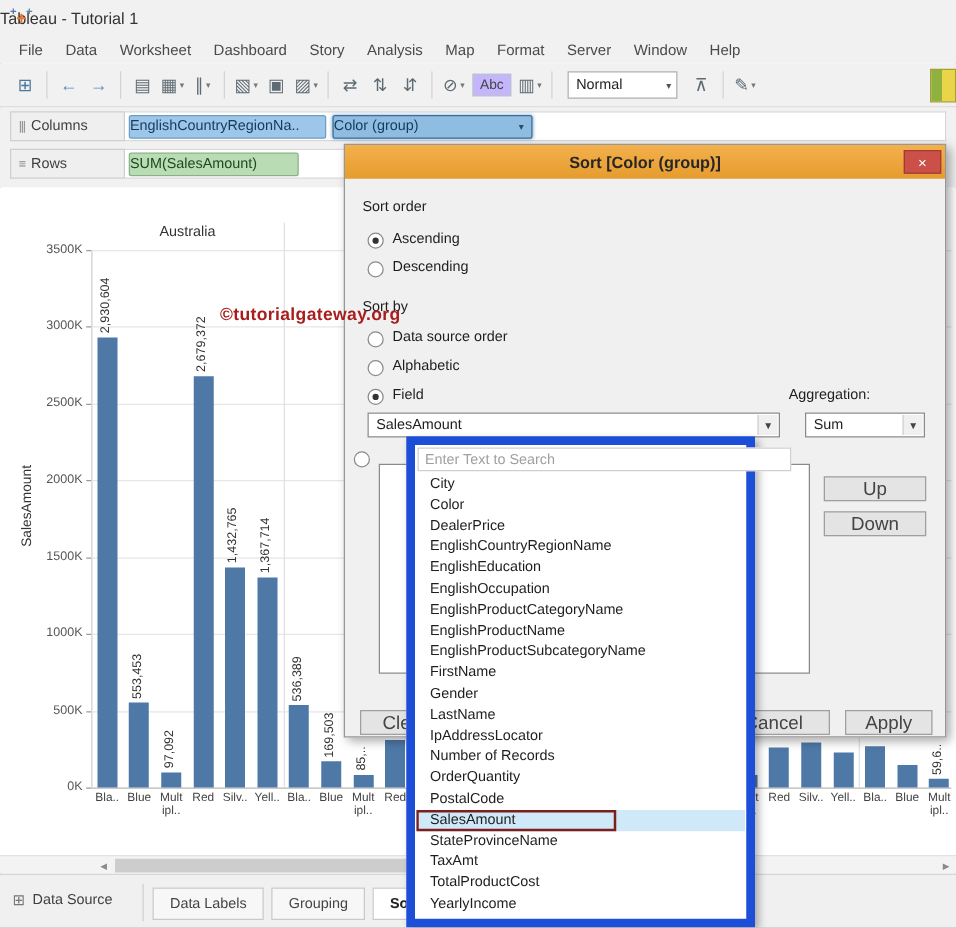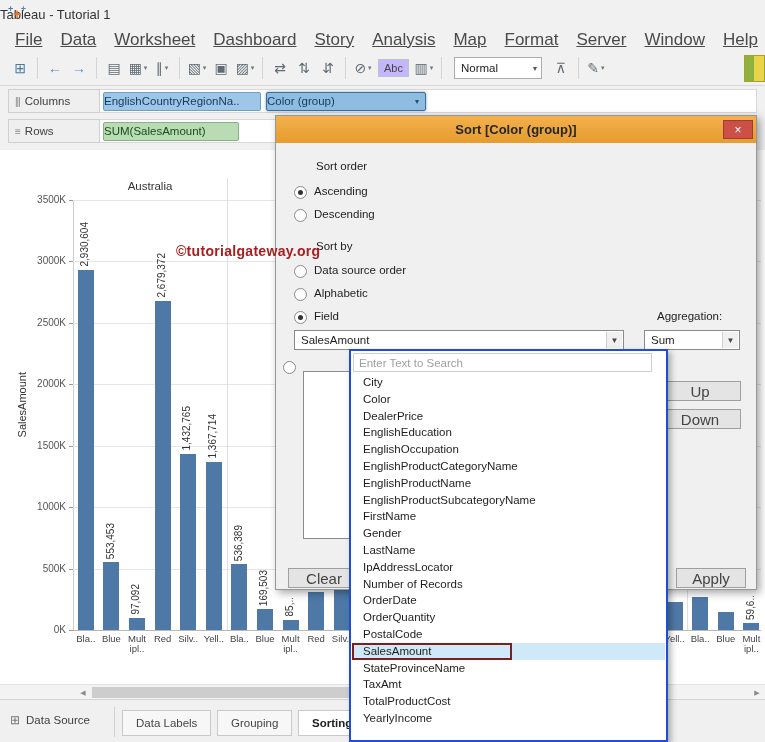--- a/index.html
+++ b/index.html
@@ -6,21 +6,21 @@
   html,body{width:765px;height:742px;}
   body{position:relative;font-family:"Liberation Sans",sans-serif;font-size:12px;background:#fff;overflow:hidden;box-shadow:inset 0 0 0 1px #9b9b9b;}
 
   
   #titlebar{position:absolute;left:0;top:0;width:765px;height:28px;background:#f1f1f1;display:flex;align-items:center;}
   #titlebar .title{position:absolute;left:0;right:0;text-align:left;font-size:13px;color:#333;}
   #app-icon{position:relative;margin-left:8px;width:18px;height:18px;font-size:14px;font-weight:bold;line-height:18px;text-align:center;color:#e8762d;z-index:1;}
   #app-icon::before{content:"+";position:absolute;left:0px;top:-5px;font-size:9px;color:#4e79a7;}
   #app-icon::after{content:"+";position:absolute;right:0px;top:-5px;font-size:9px;color:#59879b;}
   #menubar{position:absolute;left:0;top:28px;width:765px;height:23px;background:#f1f1f1;display:flex;align-items:center;padding-left:6px;}
-  .menu-item{padding:0 9px;font-size:17px;color:#4a4a4a;height:100%;display:flex;align-items:center;cursor:default;text-decoration:underline;}
+  .menu-item{padding:0 9px;font-size:12px;color:#4a4a4a;height:100%;display:flex;align-items:center;cursor:default;}
   #toolbar{position:absolute;left:0;top:51px;width:765px;height:35px;background:#f1f1f1;border-bottom:1px solid #d8d8d8;display:flex;align-items:center;padding-left:8px;}
   .tb-group{display:flex;align-items:center;}
   .tb-icon{min-width:22px;height:24px;display:flex;align-items:center;justify-content:center;font-size:14px;color:#5f6b73;margin:0 1px;}
   .tb-abc{border:1px solid #b9c4cc;background:#c4b5fd;font-size:11px;color:#444;padding:2px 5px;margin:0 3px;display:flex;align-items:center;}
   .tb-caret{font-size:7px;color:#777;margin-left:2px;}
   .tb-sep{width:1px;height:22px;background:#d4d4d4;margin:0 5px;}
   #fit-select{width:88px;height:22px;border:1px solid #abadb3;background:#fff;font-size:11.5px;color:#222;display:flex;align-items:center;padding-left:6px;position:relative;margin:0 7px;}
   #fit-select .caret{position:absolute;right:4px;font-size:8px;color:#555;}
   #tb-colorchart{position:absolute;right:0;top:55px;width:21px;height:27px;background:linear-gradient(90deg,#8fb13f 0 45%,#e9d44a 45% 100%);border:1px solid #a8a02e;}
 
@@ -59,31 +59,31 @@
   #ds-item{position:absolute;left:10px;top:13px;display:flex;gap:6px;align-items:center;font-size:11.5px;color:#3f3f3f;}
   .ds-icon{color:#777;font-size:12px;}
   .tab-sep{position:absolute;left:114px;top:7px;height:30px;width:1px;background:#d0d0d0;}
   .sheet-tab{position:absolute;top:10px;height:26px;padding:0 13px;display:flex;align-items:center;font-size:11.5px;color:#444;background:#f7f7f7;border:1px solid #c9c9c9;white-space:nowrap;}
   .sheet-tab.active{background:#fff;font-weight:bold;color:#222;}
 
   
   #dialog{position:absolute;left:275px;top:115px;width:482px;height:475px;background:#f0f0f0;border:1px solid #979797;box-shadow:3px 3px 8px rgba(0,0,0,.35);z-index:10;}
   #dialog-title{position:absolute;left:0;top:0;right:0;height:27px;background:linear-gradient(#f3b04c,#e69c2e);display:flex;align-items:center;justify-content:center;font-size:13px;font-weight:bold;color:#262626;}
   #dialog-close{position:absolute;right:3px;top:4px;width:30px;height:19px;background:#ca5048;border:1px solid #a03c36;color:#fff;font-size:12px;display:flex;align-items:center;justify-content:center;z-index:2;}
-  .dlg-label{position:absolute;font-size:11.5px;color:#1e1e1e;margin-left:26px;}
+  .dlg-label{position:absolute;font-size:11.5px;color:#1e1e1e;}
   .radio{position:absolute;width:13px;height:13px;border-radius:50%;border:1px solid #8a8a8a;background:#fff;}
   .radio.sel::after{content:"";position:absolute;left:3px;top:3px;width:5px;height:5px;border-radius:50%;background:#333;}
   .radio-label{position:absolute;font-size:11.5px;color:#1e1e1e;}
   .combo{position:absolute;height:20px;background:#fff;border:1px solid #8a8a8a;font-size:11.5px;color:#1e1e1e;display:flex;align-items:center;padding-left:6px;}
   .combo .caret{position:absolute;right:1px;top:1px;bottom:1px;width:16px;background:#f0f0f0;border-left:1px solid #d0d0d0;display:flex;align-items:center;justify-content:center;font-size:8px;color:#444;}
   #manual-listbox{position:absolute;left:27px;top:255px;width:345px;height:168px;background:#fff;border:1px solid #8a8a8a;}
   .btn{position:absolute;height:20px;background:#e4e4e4;border:1px solid #9f9f9f;font-size:15px;color:#444;display:flex;align-items:center;justify-content:center;}
 
   
-  #dropdown{position:absolute;left:325px;top:349px;width:319px;height:393px;background:#fff;border:2px solid #1d4ed8;box-shadow:3px 3px 6px rgba(0,0,0,.3);z-index:20;margin-left:24px;}
+  #dropdown{position:absolute;left:325px;top:349px;width:279px;height:393px;background:#fff;border:7px solid #1d4ed8;box-shadow:3px 3px 6px rgba(0,0,0,.3);z-index:20;}
   #dd-search{position:absolute;left:2px;top:2px;width:299px;height:19px;border:1px solid #cfcfcf;font-size:11.5px;color:#222;padding-left:5px;font-family:inherit;outline:none;}
   #dd-search::placeholder{color:#9f9f9f;}
   #dd-items{position:absolute;left:1px;top:23px;right:1px;bottom:0;overflow:hidden;}
   .dd-item{position:relative;height:16.8px;line-height:16.8px;font-size:11.5px;color:#1e1e1e;padding-left:11px;white-space:nowrap;}
   .dd-item.hl{background:#cfe9f8;}
   .redbox{position:absolute;left:0;top:0;width:160px;height:16.8px;border:2px solid #7e1f1f;}
 
   #watermark{position:absolute;left:176px;top:243px;font-size:14px;font-weight:bold;color:#a81d1d;letter-spacing:.3px;z-index:30;}
 </style>
 </head>
@@ -330,31 +330,31 @@
   <div class="btn" style="left:298px;top:452px;width:90px">Cancel</div>
   <div class="btn" style="left:400px;top:452px;width:70px">Apply</div>
 </div>
 
 <div id="dropdown">
   <input id="dd-search" placeholder="Enter Text to Search" style="">
   <div id="dd-items">
       <div class="dd-item">City</div>
       <div class="dd-item">Color</div>
       <div class="dd-item">DealerPrice</div>
+      <div class="dd-item">EnglishCountryRegionName</div>
       <div class="dd-item">EnglishEducation</div>
       <div class="dd-item">EnglishOccupation</div>
       <div class="dd-item">EnglishProductCategoryName</div>
       <div class="dd-item">EnglishProductName</div>
       <div class="dd-item">EnglishProductSubcategoryName</div>
       <div class="dd-item">FirstName</div>
       <div class="dd-item">Gender</div>
       <div class="dd-item">LastName</div>
       <div class="dd-item">IpAddressLocator</div>
       <div class="dd-item">Number of Records</div>
-      <div class="dd-item">OrderDate</div>
       <div class="dd-item">OrderQuantity</div>
       <div class="dd-item">PostalCode</div>
       <div class="dd-item hl">SalesAmount<span class="redbox"></span></div>
       <div class="dd-item">StateProvinceName</div>
       <div class="dd-item">TaxAmt</div>
       <div class="dd-item">TotalProductCost</div>
       <div class="dd-item">YearlyIncome</div>
     </div>
 </div>
 

